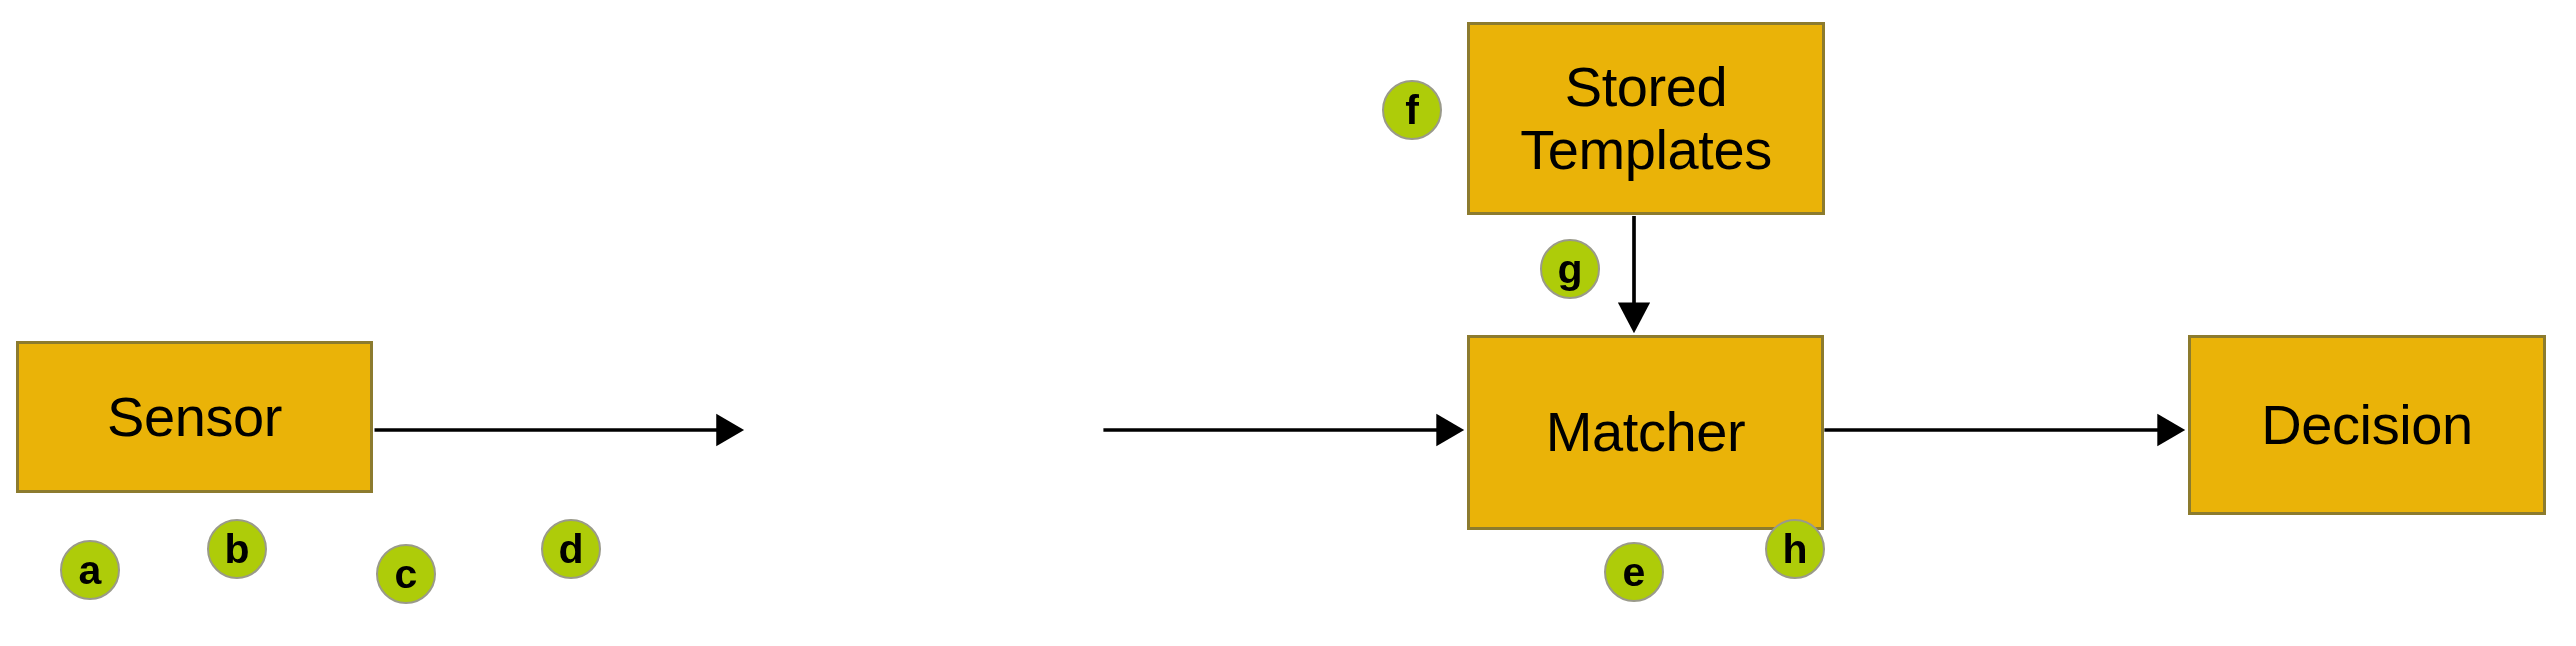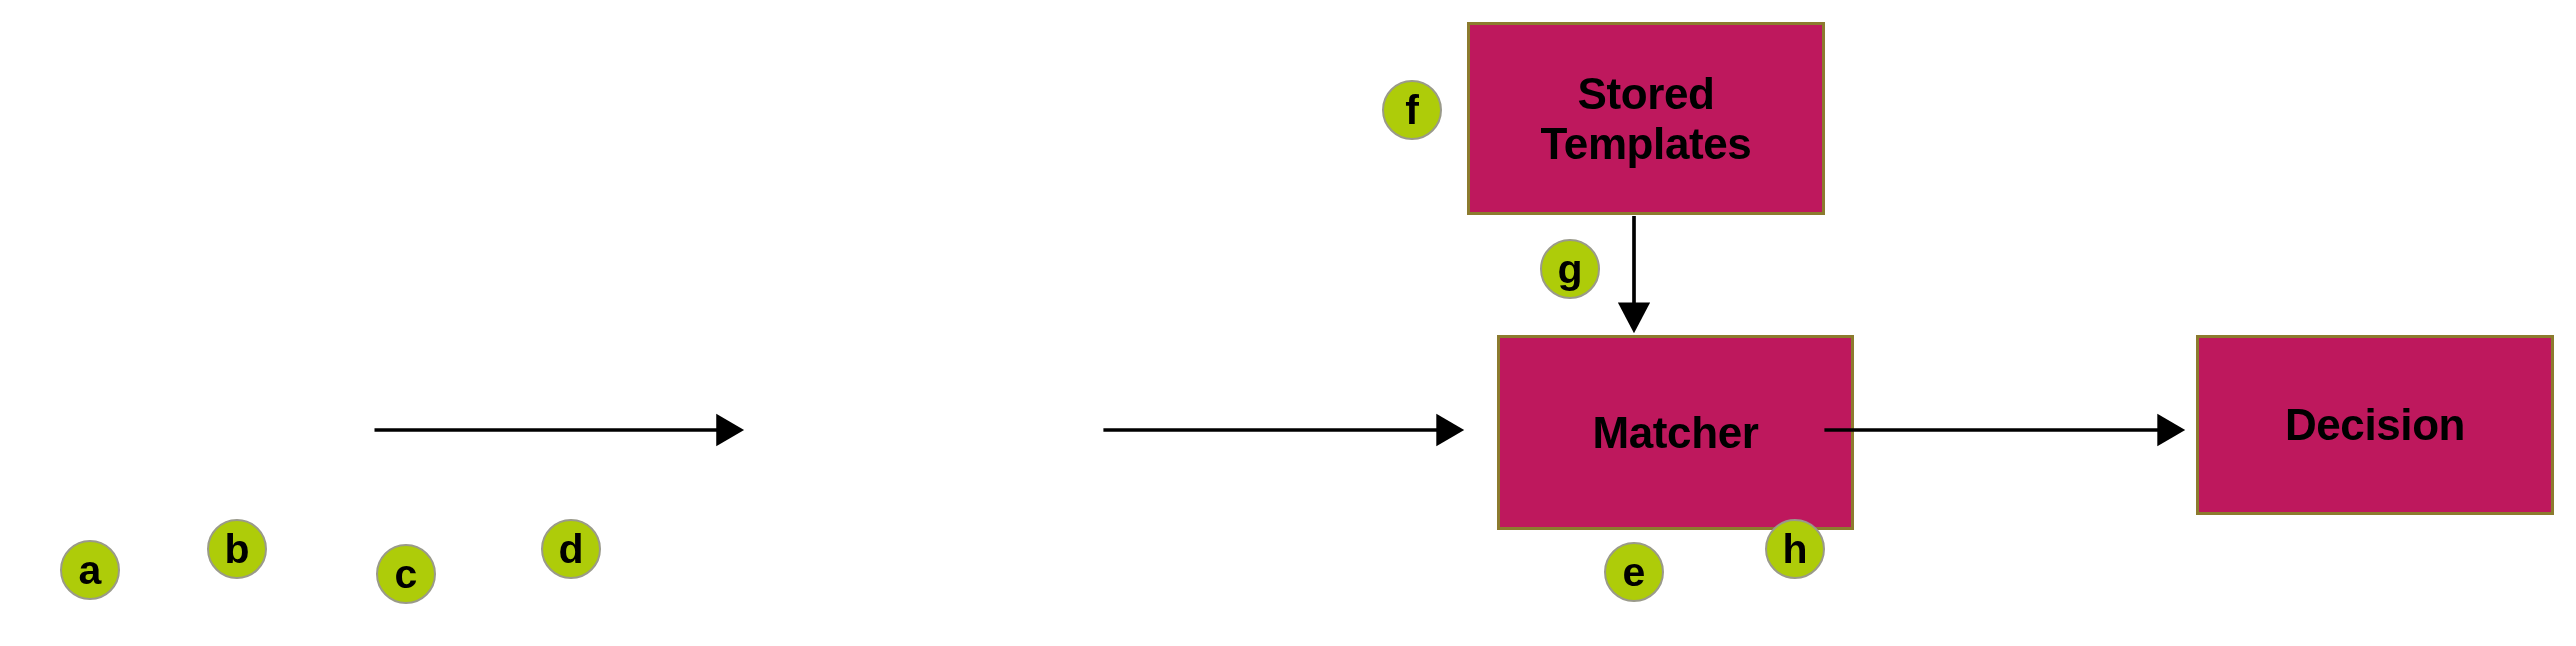--- a/index.html
+++ b/index.html
@@ -12,30 +12,30 @@
     position:relative;
     width:2576px;
     height:647px;
     background:#ffffff;
     overflow:hidden;
   }
   
   .box{
     position:absolute;
     box-sizing:border-box;
-    background:#be185d;
+    background:#eab308;
     border:3.7px solid #8C7B2E;
     display:flex;
     align-items:center;
     justify-content:center;
     text-align:center;
     color:#000000;
-    font-size:44px;
+    font-size:56px;
     line-height:1.12;
-    font-weight:700;
+    font-weight:400;
     white-space:pre-line;
     letter-spacing:-0.4px;
   }
   
   .badge{
     position:absolute;
     box-sizing:border-box;
     background:#AECC09;
     border:2.2px solid #9A9A8A;
     border-radius:50%;
@@ -79,25 +79,26 @@
     </svg>
   </div>
 
   <div class="conn" style="left:1612px;top:216px;width:44px;height:121px;">
     <svg width="44" height="121" viewBox="0 0 60 165">
       <line x1="30" y1="0" x2="30" y2="122" stroke="#000000" stroke-width="5"></line>
       <polygon points="8,118 52,118 30,160" fill="#000000"></polygon>
     </svg>
   </div>
 
+  <div class="box" style="left:16px;top:341px;width:357px;height:152px;">Sensor</div>
 
 
-  <div class="box" style="left:1467px;top:335px;width:357px;height:195px;margin-left:30px;">Matcher</div>
+  <div class="box" style="left:1467px;top:335px;width:357px;height:195px;">Matcher</div>
 
-  <div class="box" style="left:2188px;top:335px;width:358px;height:180px;margin-left:8px;">Decision</div>
+  <div class="box" style="left:2188px;top:335px;width:358px;height:180px;">Decision</div>
 
   <div class="box" style="left:1467px;top:22px;width:358px;height:193px;">Stored
 Templates</div>
 
   <div class="badge" style="left:60px;top:540px;width:60px;height:60px;">a</div>
 
   <div class="badge" style="left:207px;top:519px;width:60px;height:60px;">b</div>
 
   <div class="badge" style="left:376px;top:544px;width:60px;height:60px;">c</div>
 

